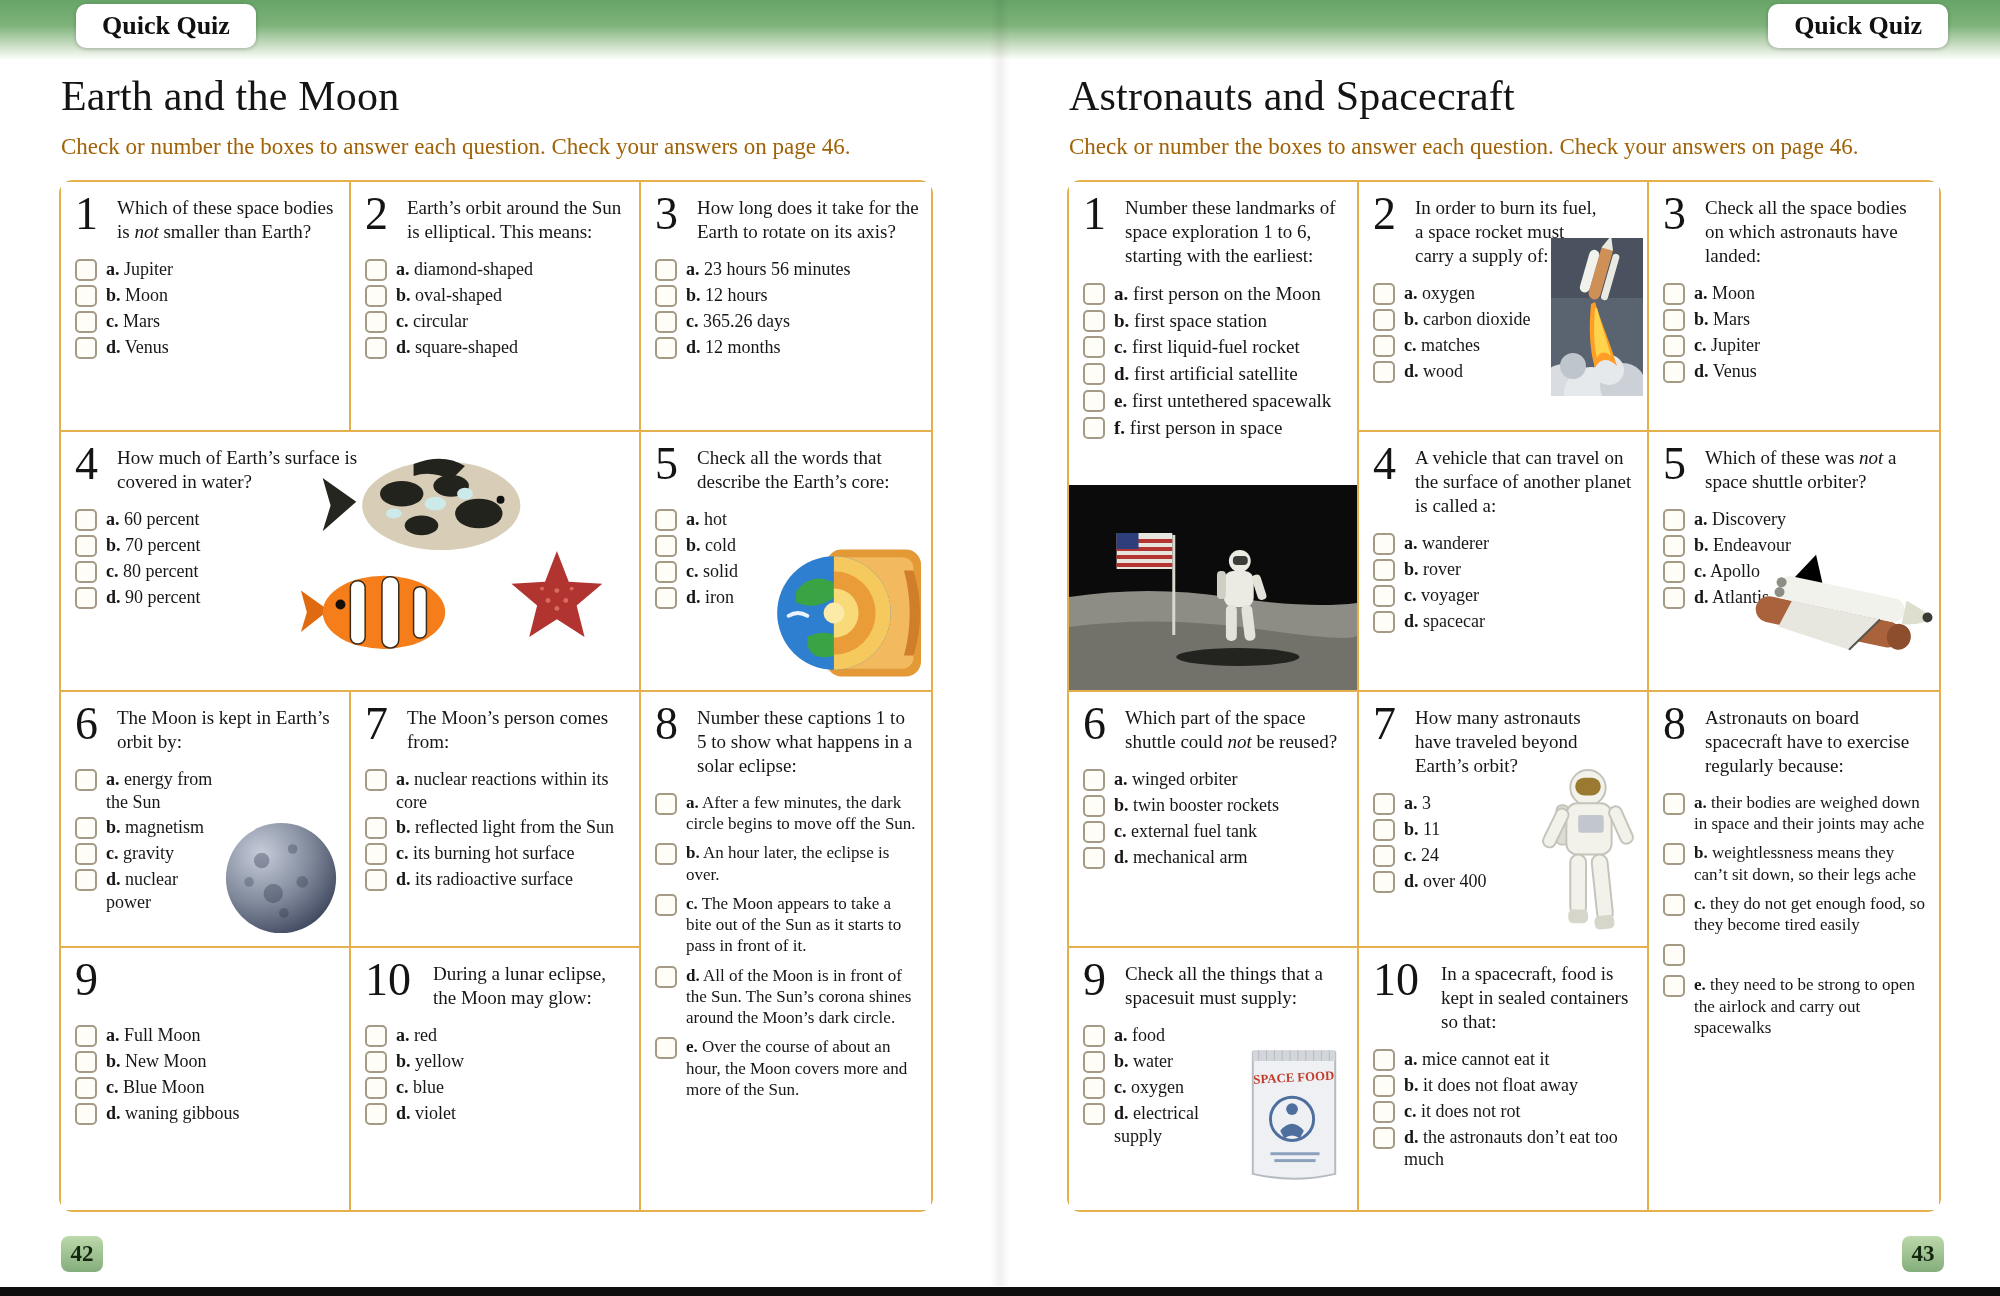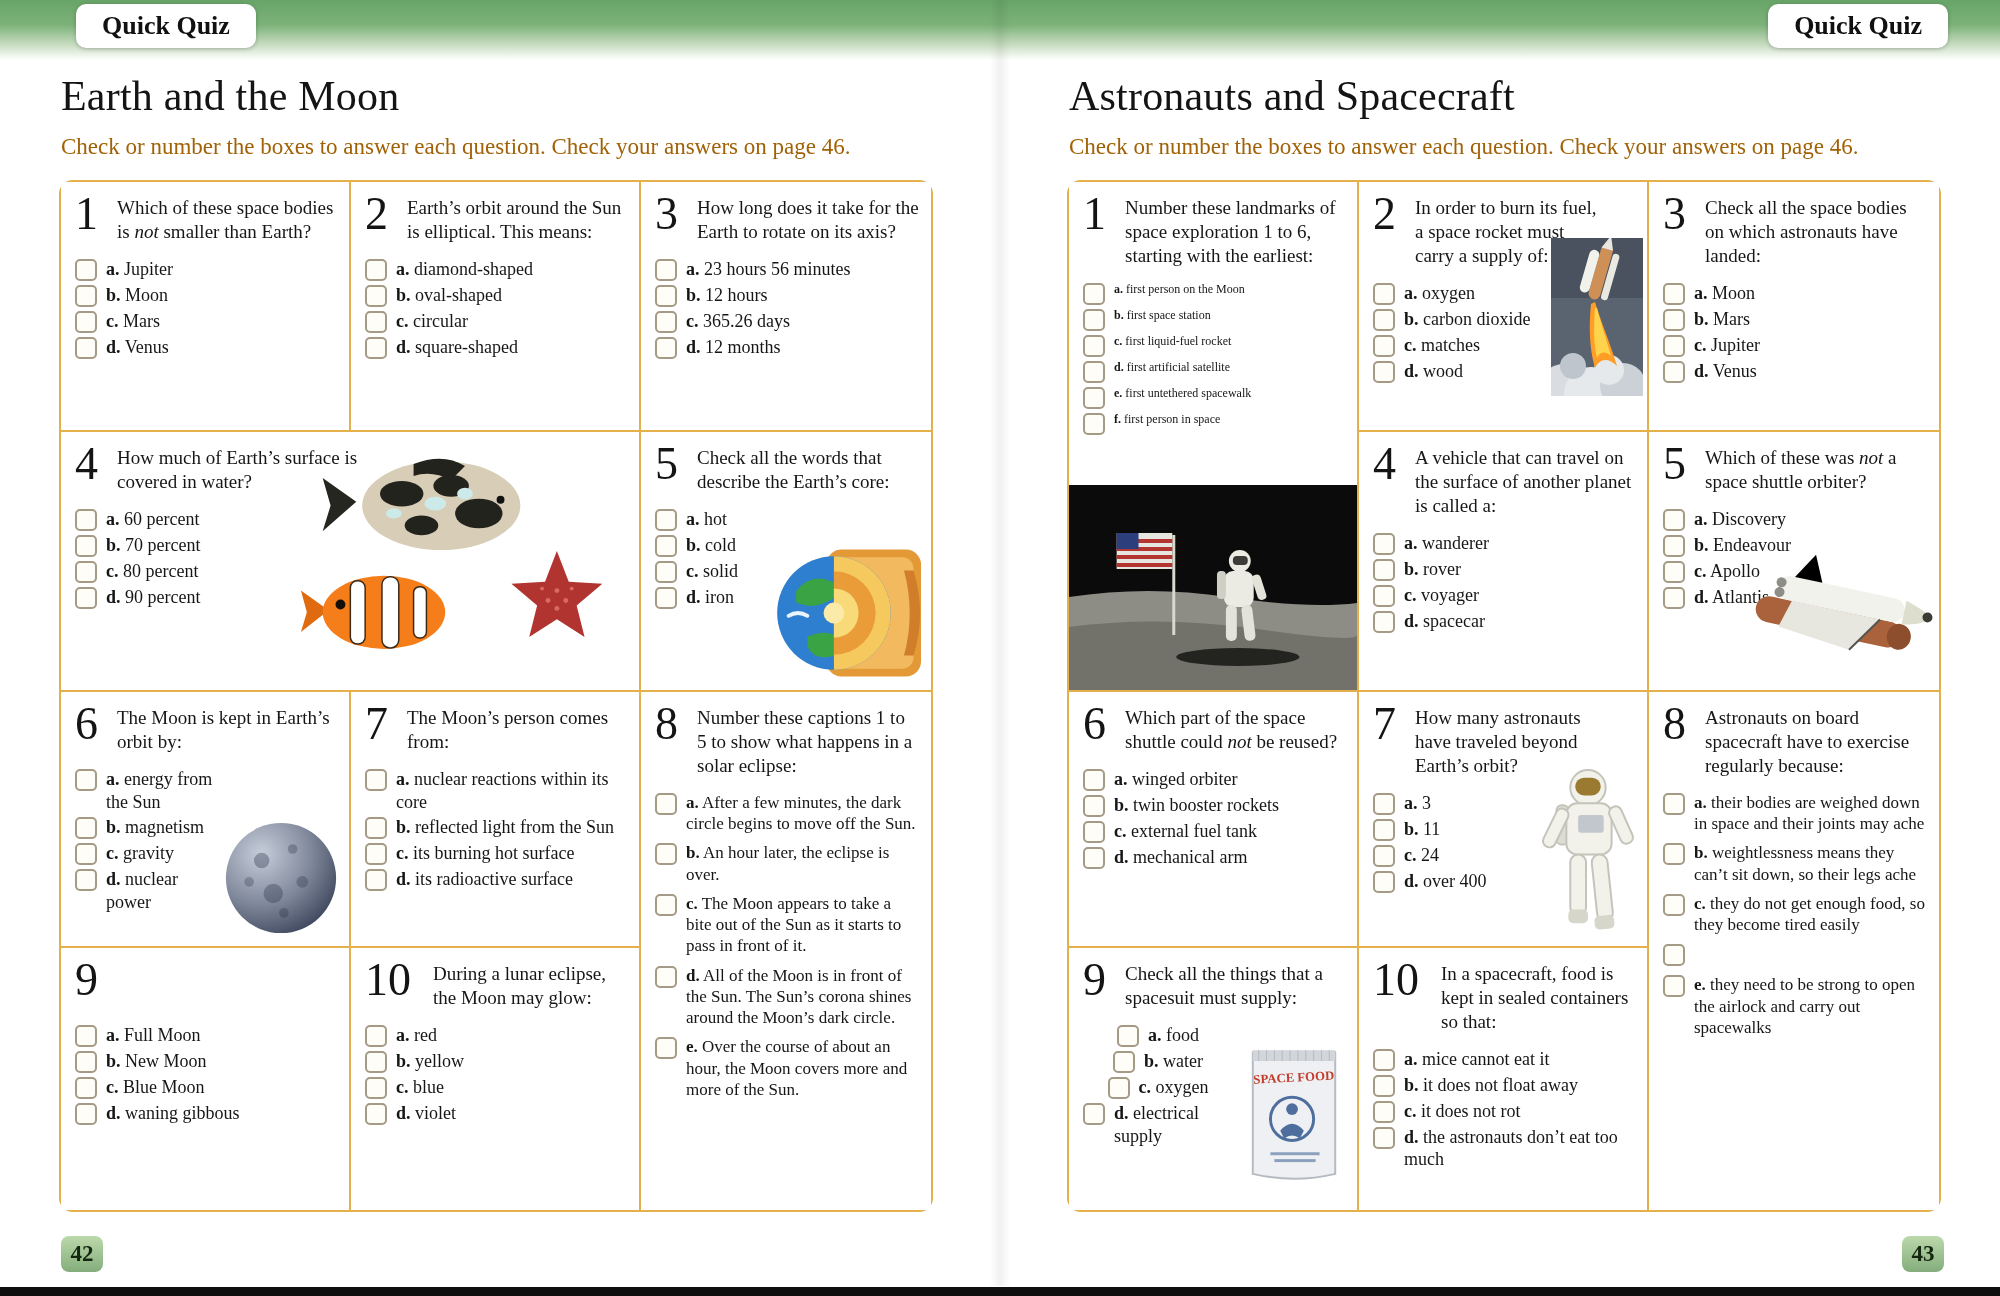--- a/index.html
+++ b/index.html
@@ -75,25 +75,25 @@
     flex:0 0 auto;width:18px;height:18px;margin-top:1px;cursor:pointer;
     border:2.2px solid #a49a85;border-radius:5px;background:#fffdf7;
   }
   .optlabel b{font-weight:bold;}
 
   
   #lq4 .qhead{max-width:250px;} #lq4 .opts{max-width:225px;}
   #lq6 .opts{max-width:150px;}
   #lq8 .opt, #rq8 .opt{font-size:17px;} 
   #lq8 .opts, #rq8 .opts{gap:8px;}
-  #rq1 .opt{font-size:12px;}
+  #rq1 .opt{font-size:19px;}
   #rq2 .qhead{max-width:182px;} #rq2 .opts{max-width:170px;}
   #rq5 .opts{max-width:170px;}
   #rq7 .qhead{max-width:192px;} #rq7 .opts{max-width:150px;}
-  #rq9 .opts{max-width:150px;align-items:center;}
+  #rq9 .opts{max-width:150px;}
 
   .qimg{position:absolute;}
   .qimg svg{display:block;width:100%;height:100%;}
   .img-reef-fish-and-starfish{right:8px;top:10px;width:336px;height:230px;}
   .img-earth-core-cutaway{right:4px;bottom:6px;width:152px;height:142px;}
   .img-moon{right:10px;bottom:10px;width:116px;height:116px;}
   .img-moon-landing-photo{left:0;bottom:0;width:100%;height:205px;}
   .img-shuttle-launch-photo{right:4px;top:56px;width:92px;height:158px;}
   .img-space-shuttle-orbiter{right:0;bottom:24px;width:208px;height:112px;}
   .img-astronaut-spacewalk{right:2px;bottom:4px;width:116px;height:182px;}

